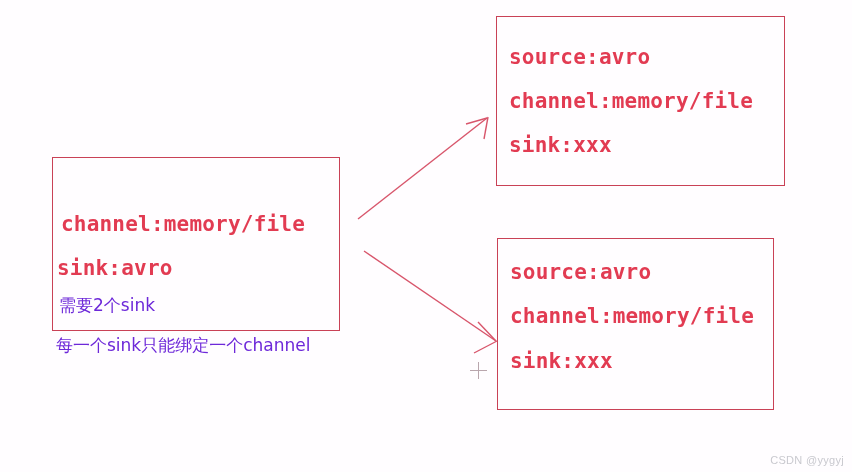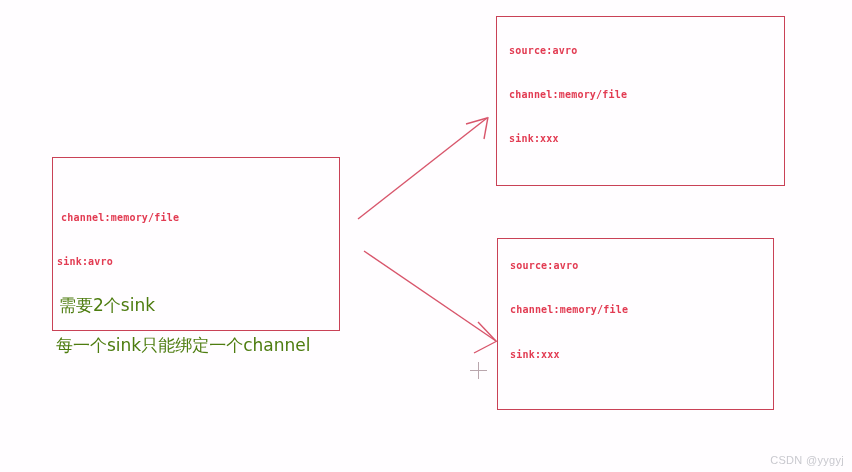--- a/index.html
+++ b/index.html
@@ -26,32 +26,32 @@
     border: 1.5px solid #c94156;
     background: transparent;
   }
   #box-left   { left: 52px;  top: 157px; width: 288px; height: 174px; }
   #box-top    { left: 496px; top: 16px;  width: 289px; height: 170px; }
   #box-bottom { left: 497px; top: 238px; width: 277px; height: 172px; }
 
   .code-line {
     position: absolute;
     font-family: "DejaVu Sans Mono", "Liberation Mono", monospace;
-    font-size: 10px;
+    font-size: 21px;
     font-weight: 700;
     color: #e23b52;
     white-space: pre;
     letter-spacing: 0.2px;
   }
   .cn-line {
     position: absolute;
     font-family: "DejaVu Sans", "Liberation Sans", sans-serif;
     font-size: 17px;
     font-weight: 400;
-    color: #4d7c0f;
+    color: #6d28d9;
     white-space: pre;
   }
 
   
   #box-left .l0 { left: 8px;  top: 10px;  }
   #box-left .l1 { left: 8px;  top: 54px;  }
   #box-left .l2 { left: 4px;  top: 98px;  }
   #box-left .l3 { left: 6px;  top: 136px; }
 
   

